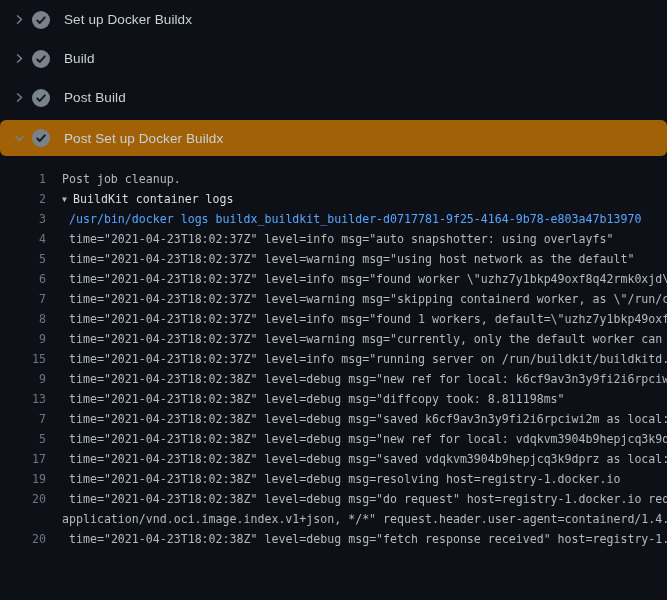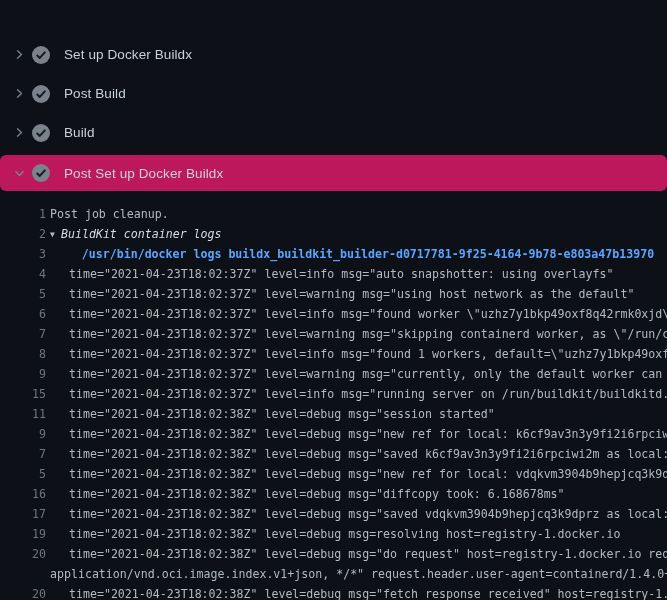--- a/index.html
+++ b/index.html
@@ -3,52 +3,52 @@
 <meta charset="utf-8">
 <style>
   html,body{margin:0;padding:0;}
   body{
     width:667px;height:600px;overflow:hidden;
     background:#0d1117;
     font-family:"Liberation Sans",sans-serif;
     -webkit-user-select:none;
   }
   
-  .steps{padding-top:0;margin-top:35px;}
+  .steps{padding-top:0;}
   .step-row{
     display:flex;align-items:center;
     height:39px;padding:0 12px;cursor:pointer;box-sizing:border-box;
   }
   .step-row.expanded{
     height:36px;margin-top:3px;
-    background:#be185d;border-radius:6px;
+    background:#a16207;border-radius:6px;
   }
   .chev{width:14px;height:14px;display:flex;align-items:center;justify-content:center;flex:0 0 14px;}
   .chev svg{display:block;}
   .check{margin-left:6px;width:18px;height:18px;flex:0 0 18px;}
   .check svg{display:block;}
   .step-title{
     margin-left:14px;
     font-size:13.5px;color:#c9d1d9;letter-spacing:.1px;
   }
   
   .log{
     padding-top:13px;
     font-family:"DejaVu Sans Mono","Liberation Mono",monospace;
     font-size:11.6px;
   }
   .log-line{display:flex;height:20px;line-height:20px;white-space:pre;overflow:hidden;}
   .ln{
     flex:0 0 46px;width:46px;text-align:right;
     color:#6e7681;text-decoration:none;cursor:pointer;
   }
-  .txt{margin-left:4px;color:#b3bac2;overflow:hidden;flex:1 1 auto;}
+  .txt{margin-left:16px;color:#b3bac2;overflow:hidden;flex:1 1 auto;}
   .txt.ind1{margin-left:23px;}
-  .txt.cmd{color:#58a6ff;font-weight:bold;text-align:center;}
-  .txt.group{color:#d7dde3;font-style:italic;}
+  .txt.cmd{color:#58a6ff;font-weight:normal;}
+  .txt.group{color:#d7dde3;}
   .tri{
     display:inline-block;width:11px;
     font-size:8px;color:#afb8c1;vertical-align:1px;cursor:pointer;
   }
 </style>
 </head>
 <body>
 
 <div class="steps">
     <div class="step-row">
@@ -70,35 +70,35 @@
         <svg viewBox="0 0 16 16" width="13" height="13">
           <path d="M5.5 3.5l5 4.5-5 4.5" fill="none" stroke="#768390" stroke-width="1.7" stroke-linecap="round" stroke-linejoin="round"></path>
         </svg>
       </span>
       <span class="check">
         <svg viewBox="0 0 16 16" width="18" height="18">
           <circle cx="8" cy="8" r="8" fill="#7a828c"></circle>
           <path d="M4.7 8.4l2.2 2.2 4.5-4.9" fill="none" stroke="#161b22" stroke-width="1.8" stroke-linecap="round" stroke-linejoin="round"></path>
         </svg>
       </span>
-      <span class="step-title">Post Build</span>
+      <span class="step-title">Build</span>
     </div>
     <div class="step-row">
       <span class="chev">
         <svg viewBox="0 0 16 16" width="13" height="13">
           <path d="M5.5 3.5l5 4.5-5 4.5" fill="none" stroke="#768390" stroke-width="1.7" stroke-linecap="round" stroke-linejoin="round"></path>
         </svg>
       </span>
       <span class="check">
         <svg viewBox="0 0 16 16" width="18" height="18">
           <circle cx="8" cy="8" r="8" fill="#7a828c"></circle>
           <path d="M4.7 8.4l2.2 2.2 4.5-4.9" fill="none" stroke="#161b22" stroke-width="1.8" stroke-linecap="round" stroke-linejoin="round"></path>
         </svg>
       </span>
-      <span class="step-title">Build</span>
+      <span class="step-title">Post Build</span>
     </div>
     <div class="step-row expanded">
       <span class="chev">
         <svg viewBox="0 0 16 16" width="13" height="13">
           <path d="M3.5 5.5l4.5 5 4.5-5" fill="none" stroke="#768390" stroke-width="1.7" stroke-linecap="round" stroke-linejoin="round"></path>
         </svg>
       </span>
       <span class="check">
         <svg viewBox="0 0 16 16" width="18" height="18">
           <circle cx="8" cy="8" r="8" fill="#7a828c"></circle>
@@ -112,23 +112,22 @@
     <div class="log-line"><a class="ln">1</a><span class="txt">Post job cleanup.</span></div>
     <div class="log-line"><a class="ln">2</a><span class="txt group"><span class="tri">▼</span><span>BuildKit container logs</span></span></div>
     <div class="log-line"><a class="ln">3</a><span class="txt ind1 cmd">/usr/bin/docker logs buildx_buildkit_builder-d0717781-9f25-4164-9b78-e803a47b13970</span></div>
     <div class="log-line"><a class="ln">4</a><span class="txt ind1">time="2021-04-23T18:02:37Z" level=info msg="auto snapshotter: using overlayfs"</span></div>
     <div class="log-line"><a class="ln">5</a><span class="txt ind1">time="2021-04-23T18:02:37Z" level=warning msg="using host network as the default"</span></div>
     <div class="log-line"><a class="ln">6</a><span class="txt ind1">time="2021-04-23T18:02:37Z" level=info msg="found worker \"uzhz7y1bkp49oxf8q42rmk0xjd\", has support for platforms: [linux/amd64</span></div>
     <div class="log-line"><a class="ln">7</a><span class="txt ind1">time="2021-04-23T18:02:37Z" level=warning msg="skipping containerd worker, as \"/run/containerd/containerd.sock\" does not exist"</span></div>
     <div class="log-line"><a class="ln">8</a><span class="txt ind1">time="2021-04-23T18:02:37Z" level=info msg="found 1 workers, default=\"uzhz7y1bkp49oxf8q42rmk0xjd\""</span></div>
     <div class="log-line"><a class="ln">9</a><span class="txt ind1">time="2021-04-23T18:02:37Z" level=warning msg="currently, only the default worker can be used."</span></div>
     <div class="log-line"><a class="ln">15</a><span class="txt ind1">time="2021-04-23T18:02:37Z" level=info msg="running server on /run/buildkit/buildkitd.sock"</span></div>
-    <div class="log-line"><a class="ln">11</a><span class="txt ind1">time="2021-04-23T18:02:38Z" level=debug msg="session started"</span></div>
     <div class="log-line"><a class="ln">9</a><span class="txt ind1">time="2021-04-23T18:02:38Z" level=debug msg="new ref for local: k6cf9av3n3y9fi2i6rpciwi2m"</span></div>
+    <div class="log-line"><a class="ln">13</a><span class="txt ind1">time="2021-04-23T18:02:38Z" level=debug msg="diffcopy took: 8.811198ms"</span></div>
     <div class="log-line"><a class="ln">7</a><span class="txt ind1">time="2021-04-23T18:02:38Z" level=debug msg="saved k6cf9av3n3y9fi2i6rpciwi2m as local:dockerfile"</span></div>
     <div class="log-line"><a class="ln">5</a><span class="txt ind1">time="2021-04-23T18:02:38Z" level=debug msg="new ref for local: vdqkvm3904b9hepjcq3k9dprz"</span></div>
-    <div class="log-line"><a class="ln">16</a><span class="txt ind1">time="2021-04-23T18:02:38Z" level=debug msg="diffcopy took: 6.168678ms"</span></div>
     <div class="log-line"><a class="ln">17</a><span class="txt ind1">time="2021-04-23T18:02:38Z" level=debug msg="saved vdqkvm3904b9hepjcq3k9dprz as local:context"</span></div>
     <div class="log-line"><a class="ln">19</a><span class="txt ind1">time="2021-04-23T18:02:38Z" level=debug msg=resolving host=registry-1.docker.io</span></div>
     <div class="log-line"><a class="ln">20</a><span class="txt ind1">time="2021-04-23T18:02:38Z" level=debug msg="do request" host=registry-1.docker.io request.header.accept="application/vnd.docker.distribution.manifest.v2+json,</span></div>
     <div class="log-line"><a class="ln"></a><span class="txt">application/vnd.oci.image.index.v1+json, */*" request.header.user-agent=containerd/1.4.0+unknown</span></div>
     <div class="log-line"><a class="ln">20</a><span class="txt ind1">time="2021-04-23T18:02:38Z" level=debug msg="fetch response received" host=registry-1.docker.io</span></div>
   </div>
 
 </body></html>

